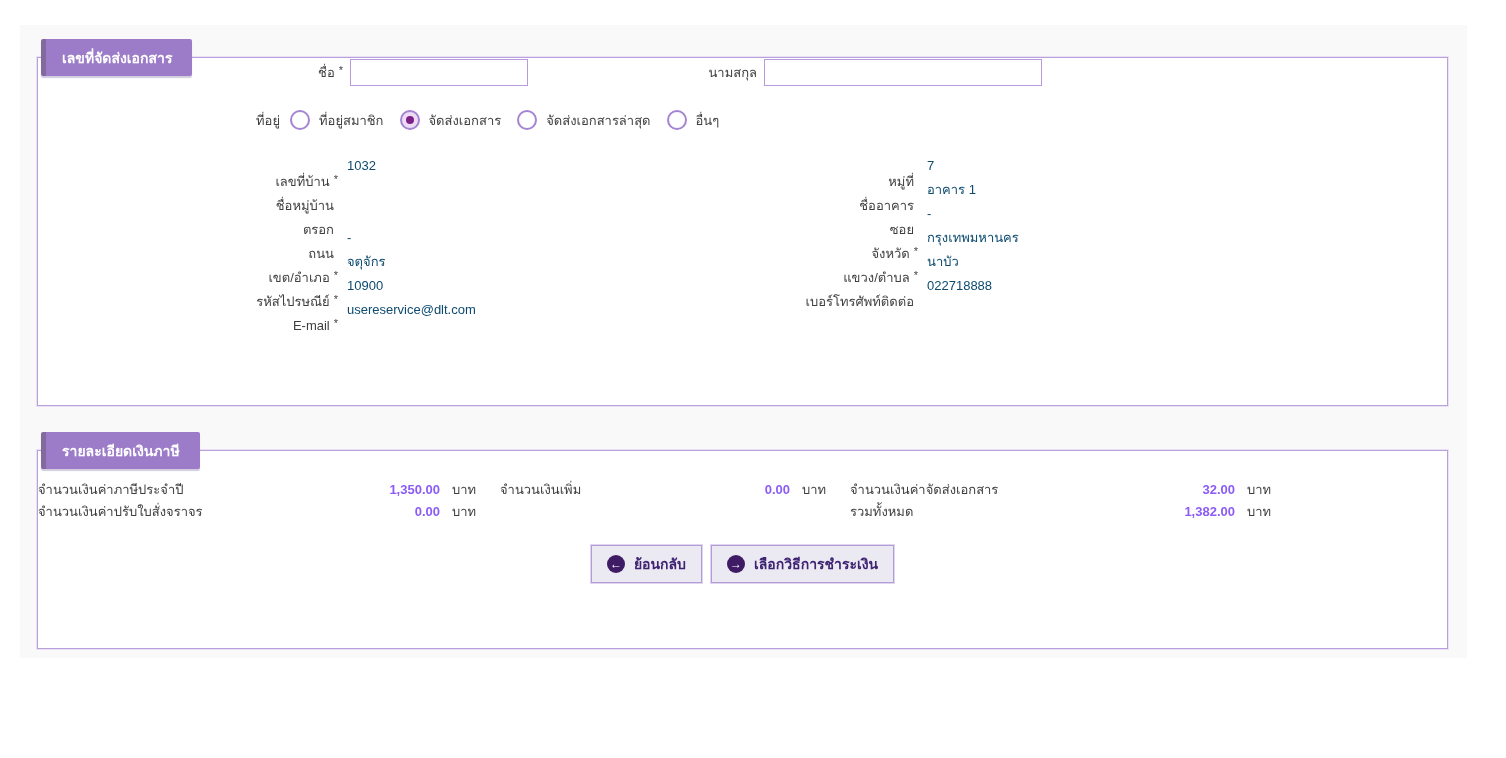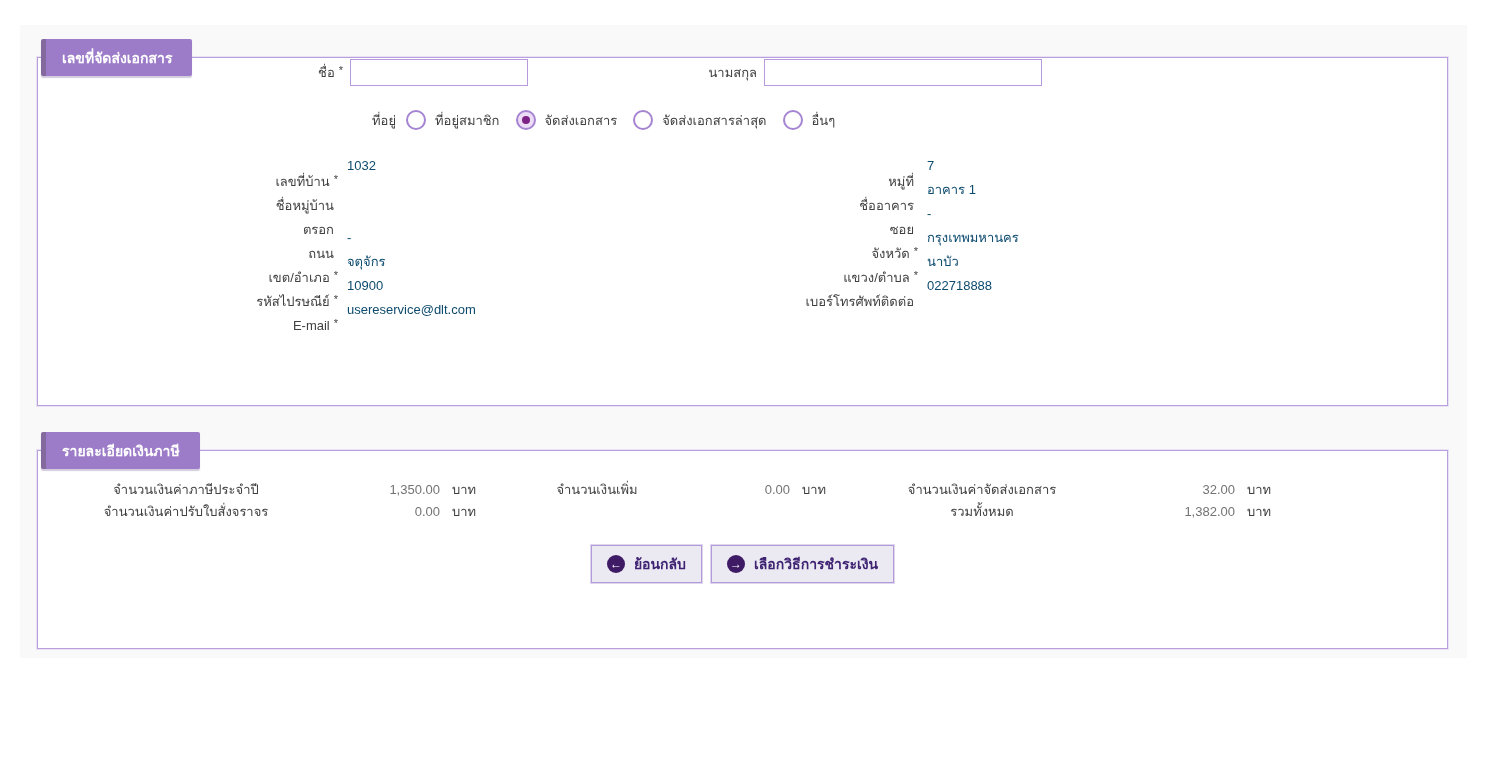--- a/index.html
+++ b/index.html
@@ -23,39 +23,39 @@
   .name-lbl-2 { width:236px; text-align:right; padding-right:7px; }
   .txt-input { height:27px; border:1px solid #b89bdf; background:#ffffff; outline:none;
     font-family:inherit; font-size:13px; padding:0 5px; }
   .txt-first { width:178px; }
   .txt-last  { width:278px; }
 
   .req { font-size:11px; vertical-align:3px; margin-left:4px; }
 
   
   .radio-row { display:flex; align-items:center; margin-top:21px; height:26px; }
-  .radio-caption { width:368px; text-align:right; padding-right:10px; }
+  .radio-caption { width:252px; text-align:right; padding-right:10px; }
   .radio-option { display:flex; align-items:center; margin-right:16px; cursor:pointer; }
   .radio-circle { width:20px; height:20px; border-radius:50%; border:2px solid #a584d2;
     background:#ffffff; margin-right:9px; position:relative; flex:0 0 auto; }
   .radio-option.checked .radio-circle { background:#ecdcf6; }
   .radio-option.checked .radio-circle::after { content:""; position:absolute; left:4px; top:4px;
     width:8px; height:8px; border-radius:50%; background:#7c2185; }
 
   
   .addr-grid { display:grid; grid-template-columns:307px 355px 225px 1fr;
     grid-auto-rows:24px; margin-top:20px; align-items:center; }
   .cell-lbl { text-align:right; padding-right:7px;margin-top:32px; }
   .cell-val { text-align:left; color:#0c4a6e; padding-left:2px; }
 
   
   .tax-grid { display:grid; grid-template-columns:302px 100px 60px 200px 90px 60px 270px 115px 60px;
     grid-auto-rows:22px; margin-top:27px; align-items:center; }
-  .tax-lbl { text-align:center; padding-right:6px; }
-  .tax-amt { text-align:right; color:#737373; font-weight:normal; }
+  .tax-lbl { text-align:left; padding-right:6px; }
+  .tax-amt { text-align:right; color:#8b5cf6; font-weight:bold; }
   .tax-unit { text-align:left; padding-left:12px; }
 
   
   .btn-row { display:flex; justify-content:center; gap:9px; margin-top:23px; }
   .btn { display:flex; align-items:center; gap:9px; height:38px; padding:0 15px;
     background:#ebe9f1; border:1px solid #b29bd8; box-shadow:0 0 0 1px #ded5ee;
     color:#3f2373; font-weight:bold; font-size:14px; font-family:inherit; cursor:pointer; }
   .btn-icon { width:18px; height:18px; border-radius:50%; background:#3f1b66; color:#ffffff;
     font-size:12px; line-height:18px; text-align:center; font-weight:bold; flex:0 0 auto; }
 </style>

